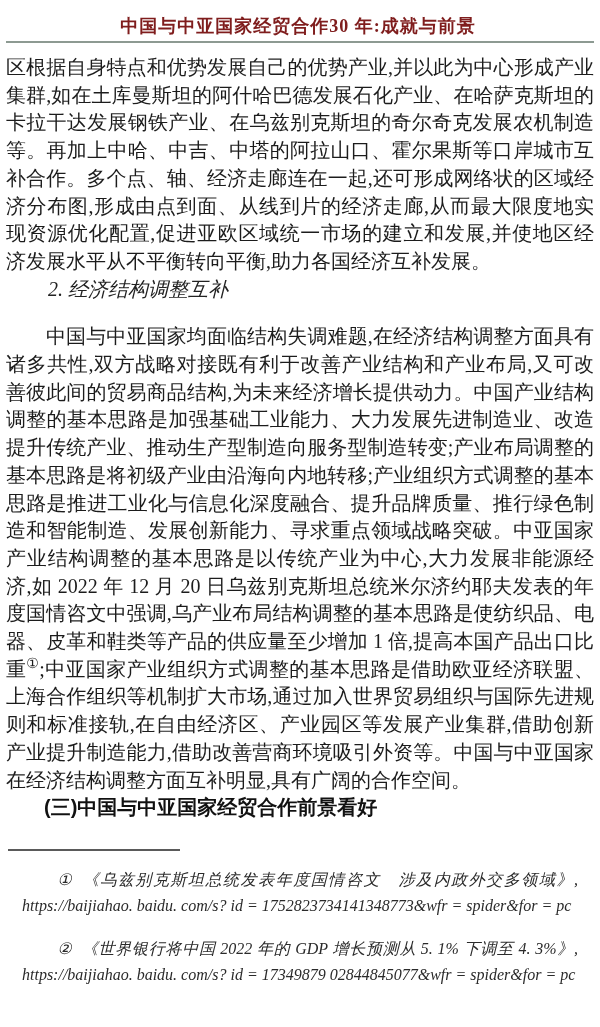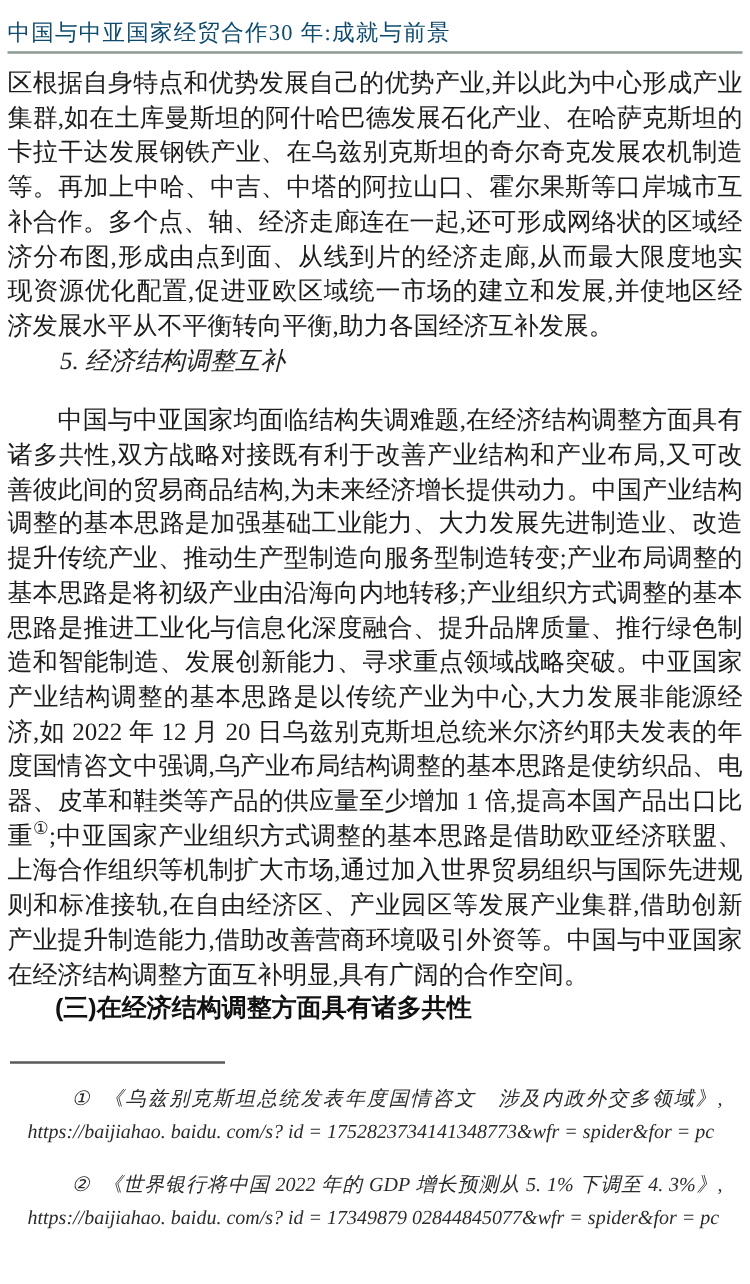--- a/index.html
+++ b/index.html
@@ -14,27 +14,27 @@
     height: 1027px;
     margin: 0 auto;
     background: #ffffff;
     box-sizing: border-box;
     padding: 14px 6px 0 6px;
     overflow: hidden;
     color: #1f1f1f;
   }
   
   .header-title {
-    text-align: left;
+    text-align: center;
     font-size: 18px;
     line-height: 24px;
     letter-spacing: 1px;
-    color: #0c4a6e;
+    color: #7f1d1d;
     padding-right: 4px;
-    font-weight: 400;
+    font-weight: 700;
   }
   .header-rule {
     margin-top: 3px;
     border: 0;
     border-top: 2px solid #8d9a92;
     height: 0;
   }
   
   main { display: block; margin-top: 11px; }
   p.body {
@@ -95,25 +95,25 @@
 
   <header>
     <div class="header-title">中国与中亚国家经贸合作30 年:成就与前景</div>
     <div class="header-rule"></div>
   </header>
 
   <main>
 
     <p class="body">区根据自身特点和优势发展自己的优势产业,并以此为中心形成产业集群,如在土库曼斯坦的阿什哈巴德发展石化产业、在哈萨克斯坦的卡拉干达发展钢铁产业、在乌兹别克斯坦的奇尔奇克发展农机制造等。再加上中哈、中吉、中塔的阿拉山口、霍尔果斯等口岸城市互补合作。多个点、轴、经济走廊连在一起,还可形成网络状的区域经济分布图,形成由点到面、从线到片的经济走廊,从而最大限度地实现资源优化配置,促进亚欧区域统一市场的建立和发展,并使地区经济发展水平从不平衡转向平衡,助力各国经济互补发展。</p>
 
-    <p class="subheading-kaiti">5. 经济结构调整互补</p>
+    <p class="subheading-kaiti">2. 经济结构调整互补</p>
 
     <p class="body indent"><span>中国与中亚国家均面临结构失调难题,在经济结构调整方面具有诸多共性,双方战略对接既有利于改善产业结构和产业布局,又可改善彼此间的贸易商品结构,为未来经济增长提供动力。中国产业结构调整的基本思路是加强基础工业能力、大力发展先进制造业、改造提升传统产业、推动生产型制造向服务型制造转变;产业布局调整的基本思路是将初级产业由沿海向内地转移;产业组织方式调整的基本思路是推进工业化与信息化深度融合、提升品牌质量、推行绿色制造和智能制造、发展创新能力、寻求重点领域战略突破。中亚国家产业结构调整的基本思路是以传统产业为中心,大力发展非能源经济,如 2022 年 12 月 20 日乌兹别克斯坦总统米尔济约耶夫发表的年度国情咨文中强调,乌产业布局结构调整的基本思路是使纺织品、电器、皮革和鞋类等产品的供应量至少增加 1 倍,提高本国产品出口比重</span><sup class="fnref">①</sup><span>;中亚国家产业组织方式调整的基本思路是借助欧亚经济联盟、上海合作组织等机制扩大市场,通过加入世界贸易组织与国际先进规则和标准接轨,在自由经济区、产业园区等发展产业集群,借助创新产业提升制造能力,借助改善营商环境吸引外资等。中国与中亚国家在经济结构调整方面互补明显,具有广阔的合作空间。</span></p>
 
-    <p class="subheading-bold">(三)在经济结构调整方面具有诸多共性</p>
+    <p class="subheading-bold">(三)中国与中亚国家经贸合作前景看好</p>
 
 
   </main>
 
   <footer>
     <div class="footnote-rule"></div>
 
     <div class="footnotes">
       <p class="footnote"><span class="fn-marker">①</span><span>《乌兹别克斯坦总统发表年度国情咨文　涉及内政外交多领域》, https://baijiahao. baidu. com/s? id = 1752823734141348773&amp;wfr = spider&amp;for = pc</span></p>
       <p class="footnote"><span class="fn-marker">②</span><span>《世界银行将中国 2022 年的 GDP 增长预测从 5. 1% 下调至 4. 3%》, https://baijiahao. baidu. com/s? id =  17349879 02844845077&amp;wfr = spider&amp;for = pc</span></p>

